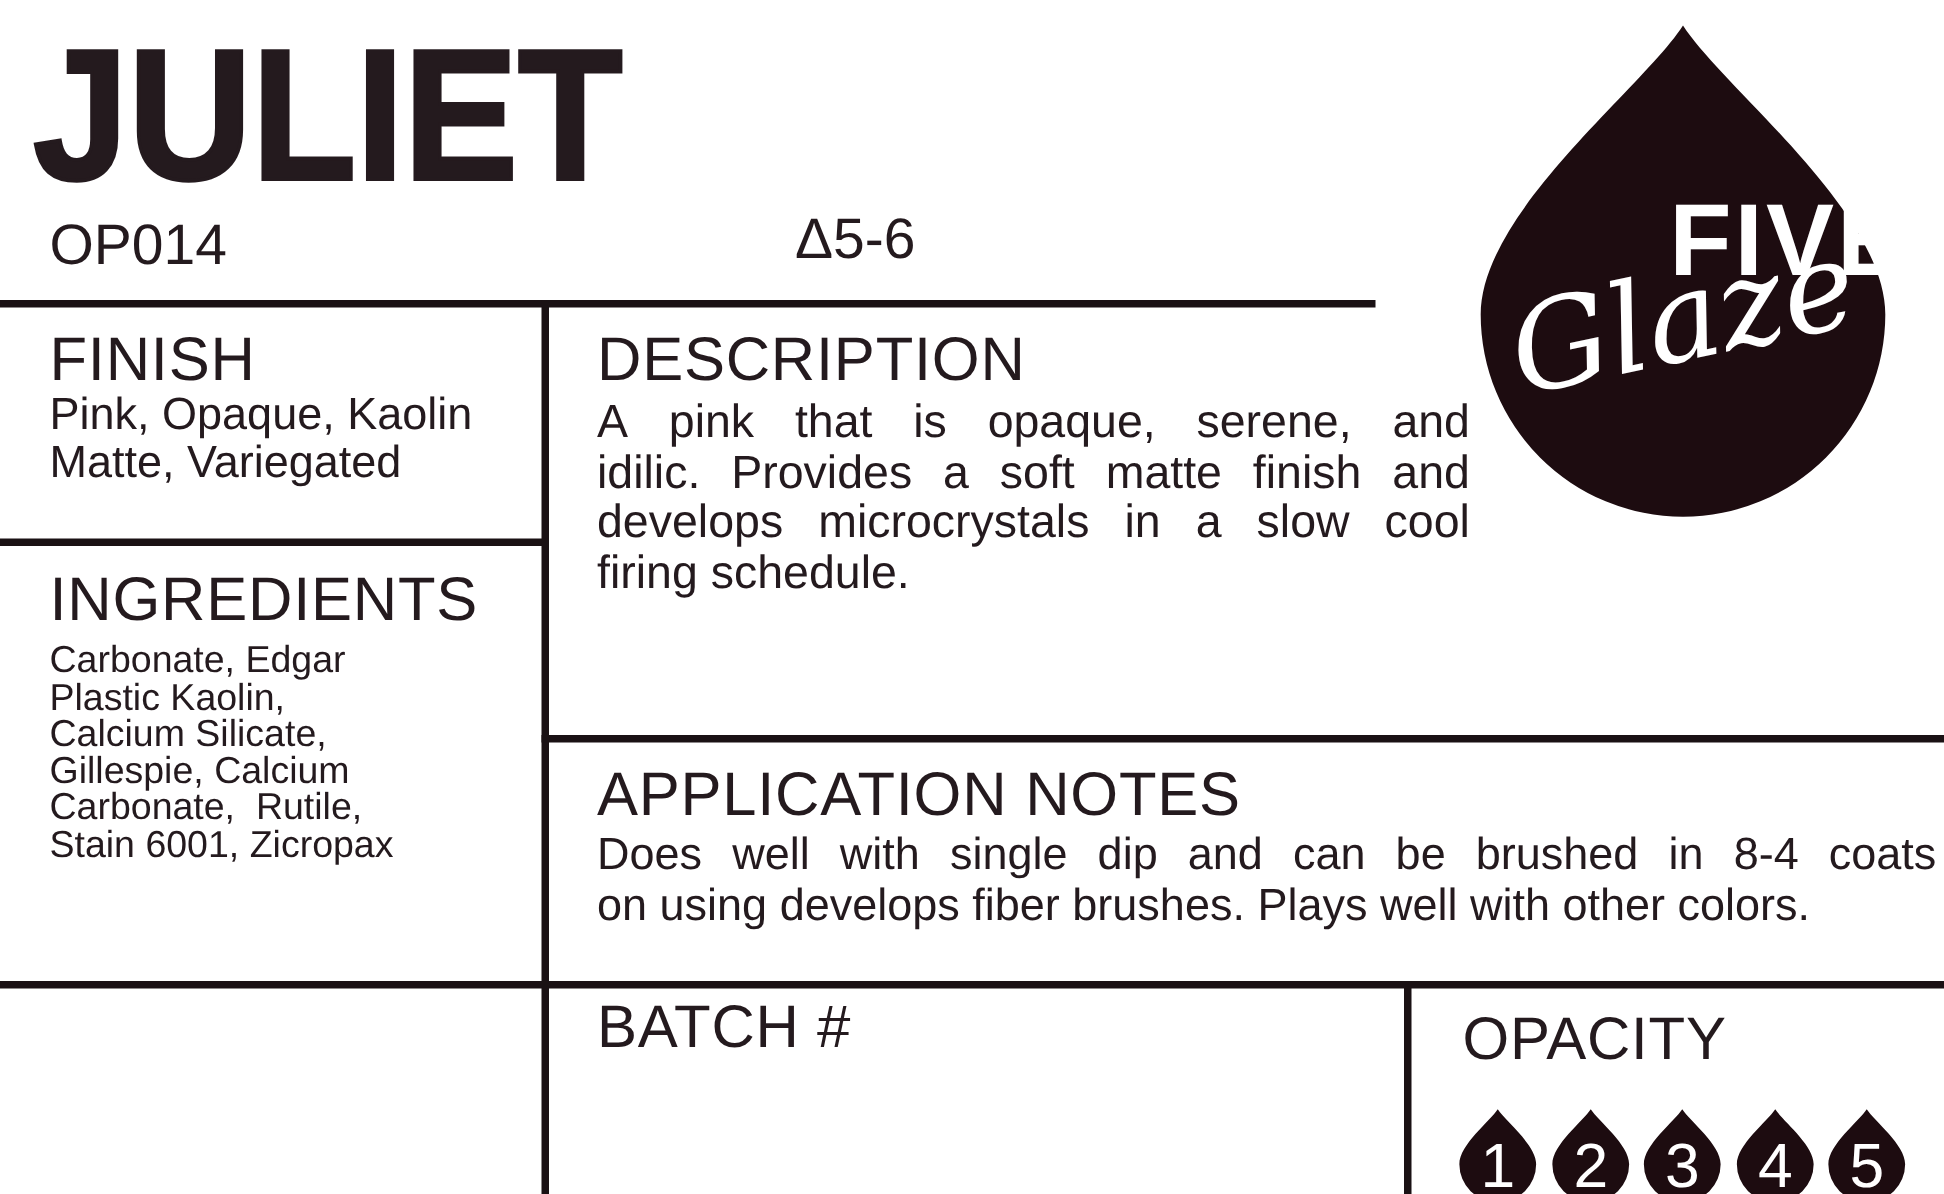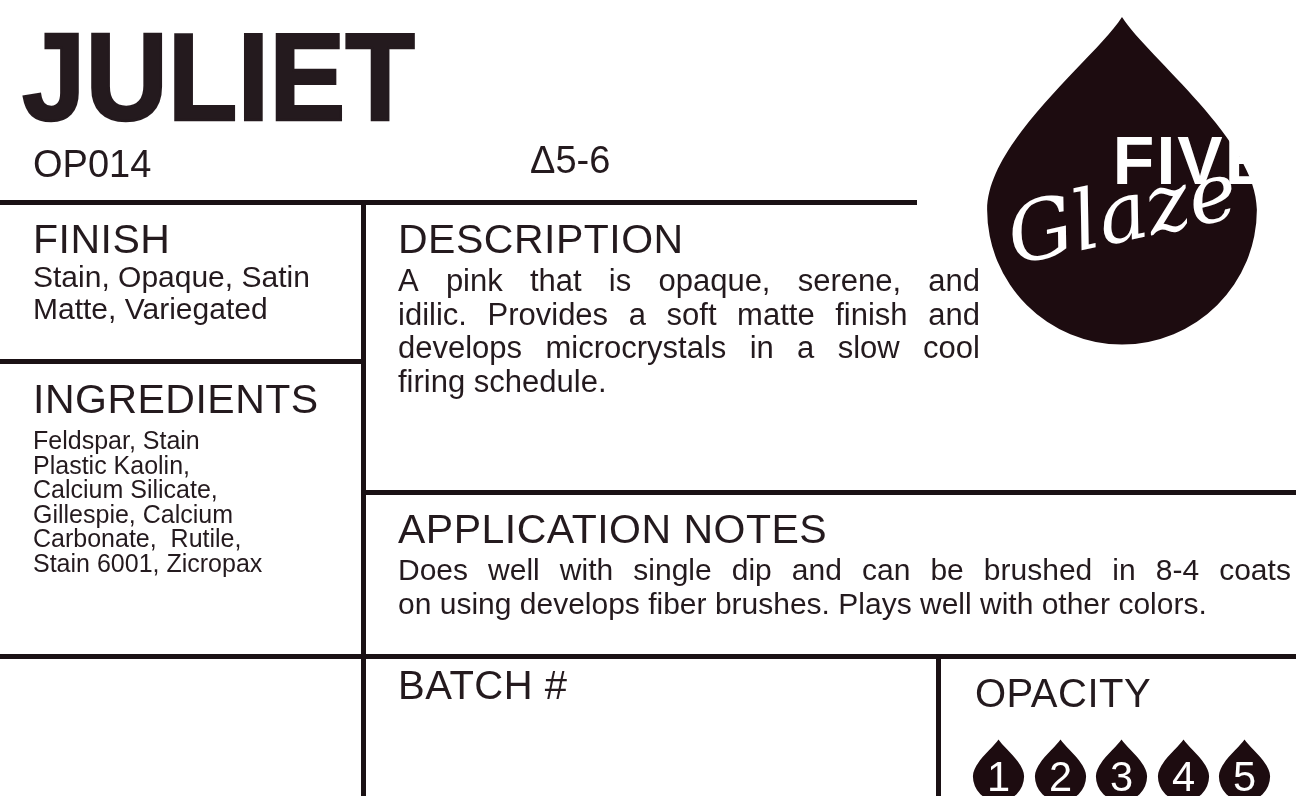--- a/index.html
+++ b/index.html
@@ -96,27 +96,27 @@
 
   <div class="abs rule h-top"></div>
   <div class="abs rule v-main"></div>
   <div class="abs rule h-left"></div>
   <div class="abs rule h-right"></div>
   <div class="abs rule h-full"></div>
   <div class="abs rule v-bottom"></div>
 
   <div class="abs heading finish-h">FINISH</div>
   <div class="abs body finish-body plainlines">
-      <div class="tline">Stain, Opaque, Satin</div>
+      <div class="tline">Pink, Opaque, Kaolin</div>
       <div class="tline">Matte, Variegated</div>
     </div>
 
   <div class="abs heading ingredients-h">INGREDIENTS</div>
   <div class="abs body ingredients-body plainlines">
-      <div class="tline">Feldspar, Stain</div>
+      <div class="tline">Carbonate, Edgar</div>
       <div class="tline">Plastic Kaolin,</div>
       <div class="tline">Calcium Silicate,</div>
       <div class="tline">Gillespie, Calcium</div>
       <div class="tline">Carbonate,  Rutile,</div>
       <div class="tline">Stain 6001, Zicropax</div>
     </div>
 
   <div class="abs heading description-h">DESCRIPTION</div>
   <div class="abs body description-body justify">
       <div class="tline">

